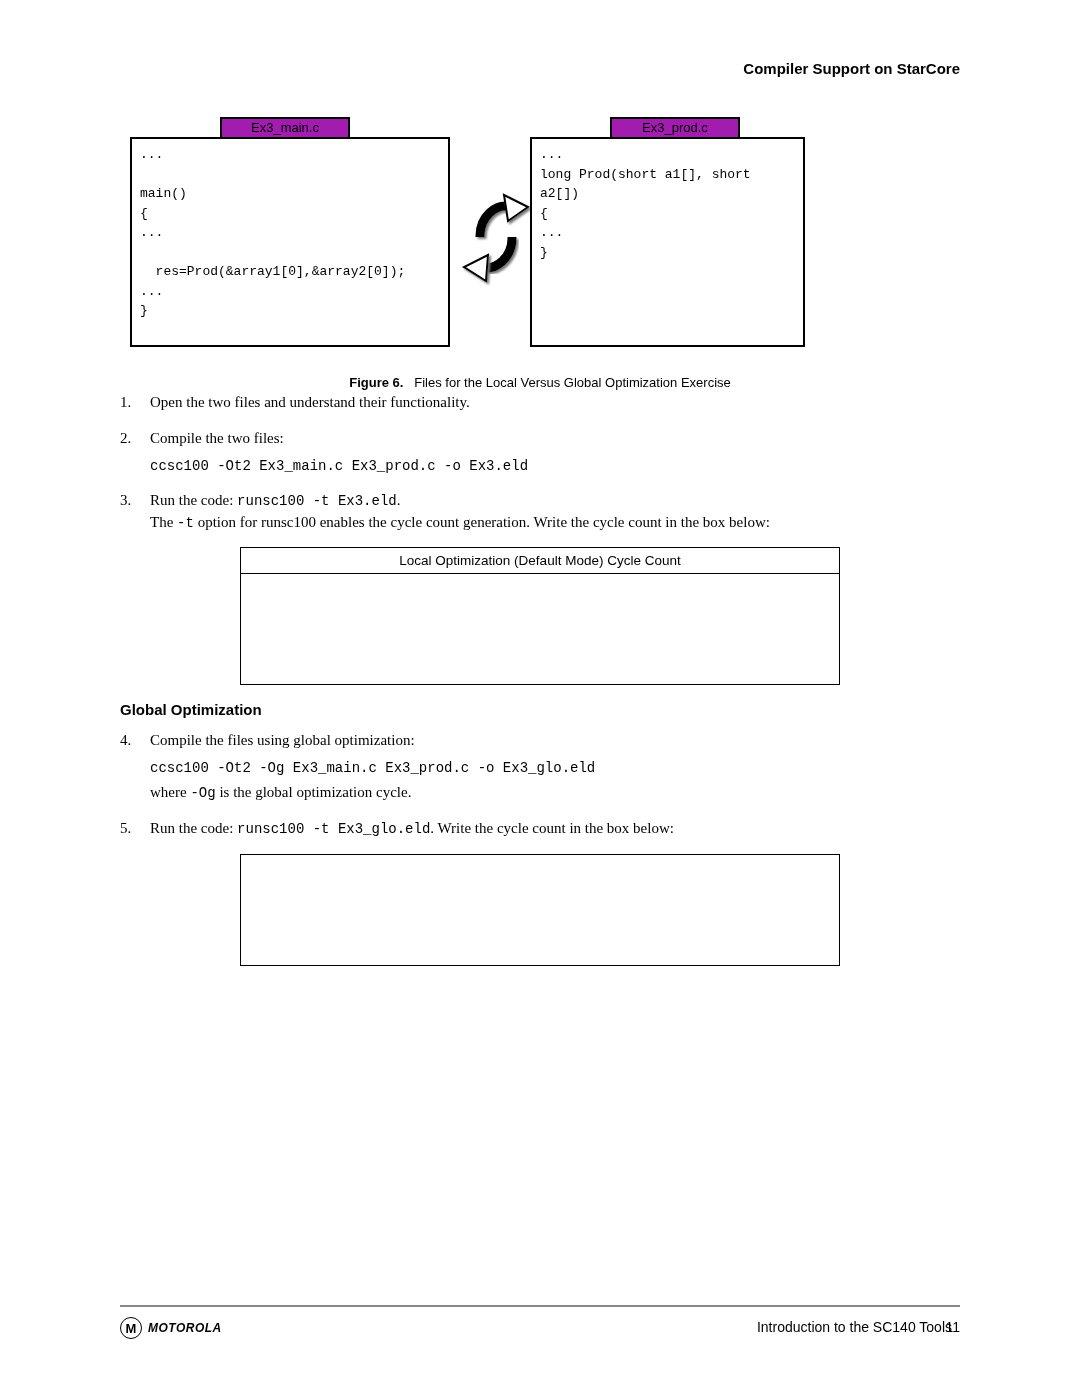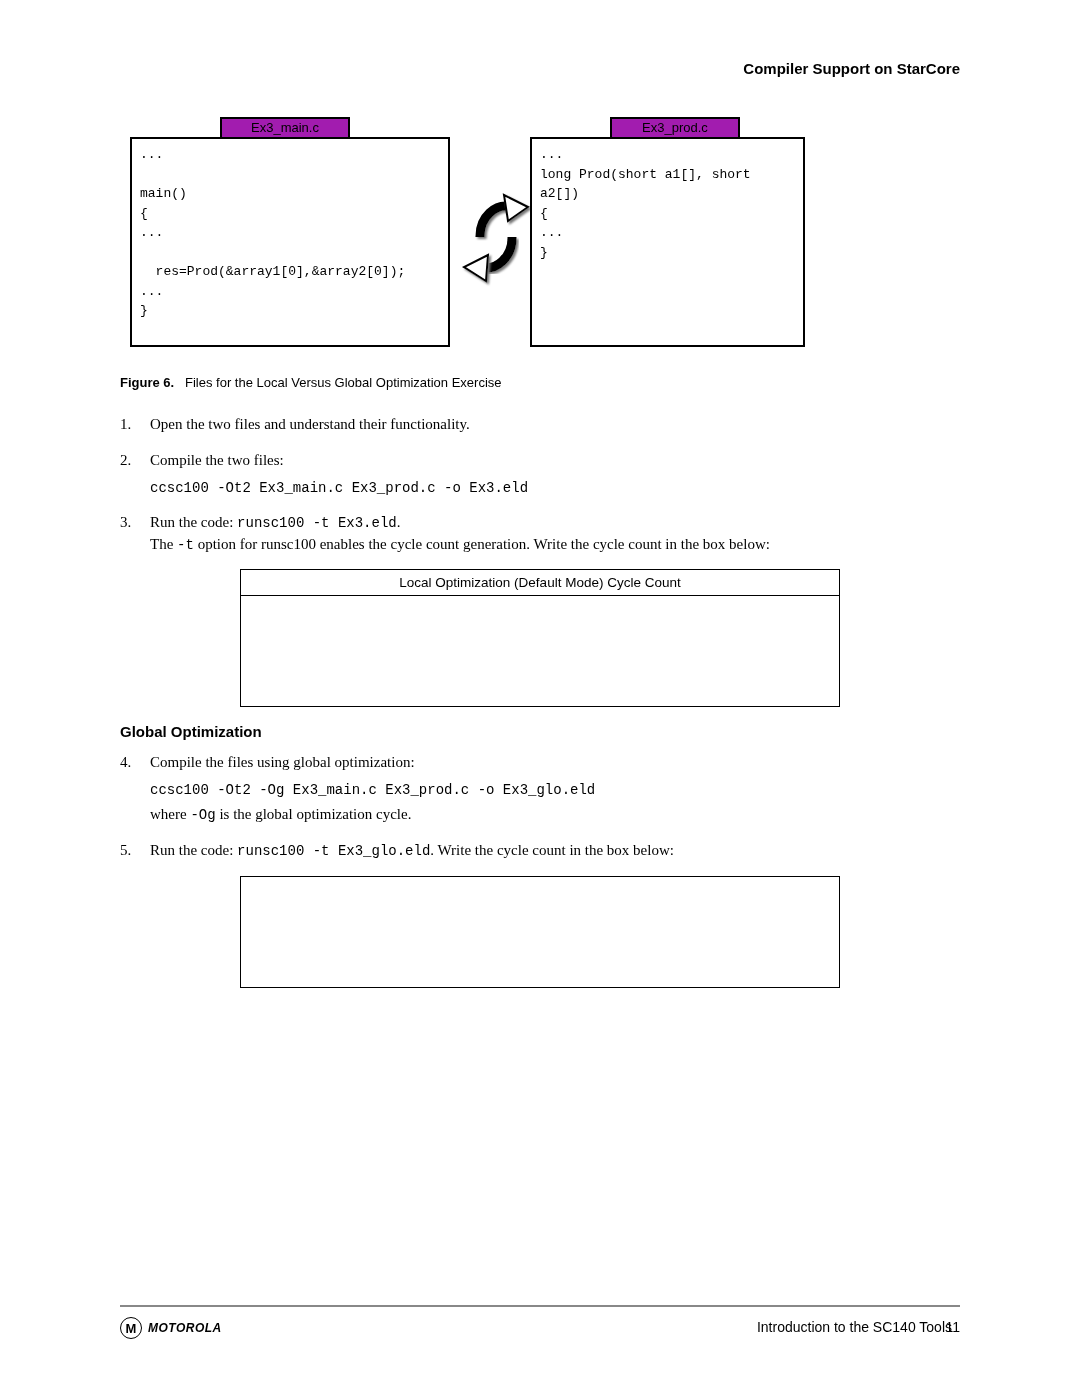--- a/index.html
+++ b/index.html
@@ -64,23 +64,24 @@
   
   .arrows {
     position: absolute;
     left: 330px;
     top: 60px;
     width: 70px;
     height: 120px;
   }
   .arrows svg { width: 100%; height: 100%; }
   .fig-caption {
-    font-family: Arial, Helvetica, sans-serif;
-    font-size: 13px;
-    margin: 8px 0 24px 0;
+    text-align: center;
+    font-family: Arial, Helvetica, sans-serif;
+    font-size: 13px;
+    margin: 8px 0 2px 0;
   }
   .fig-caption b { font-weight: bold; }
   
   .content ol { list-style: none; }
   .content li {
     margin: 0 0 14px 0;
     padding-left: 30px;
     position: relative;
     line-height: 1.45;
   }

